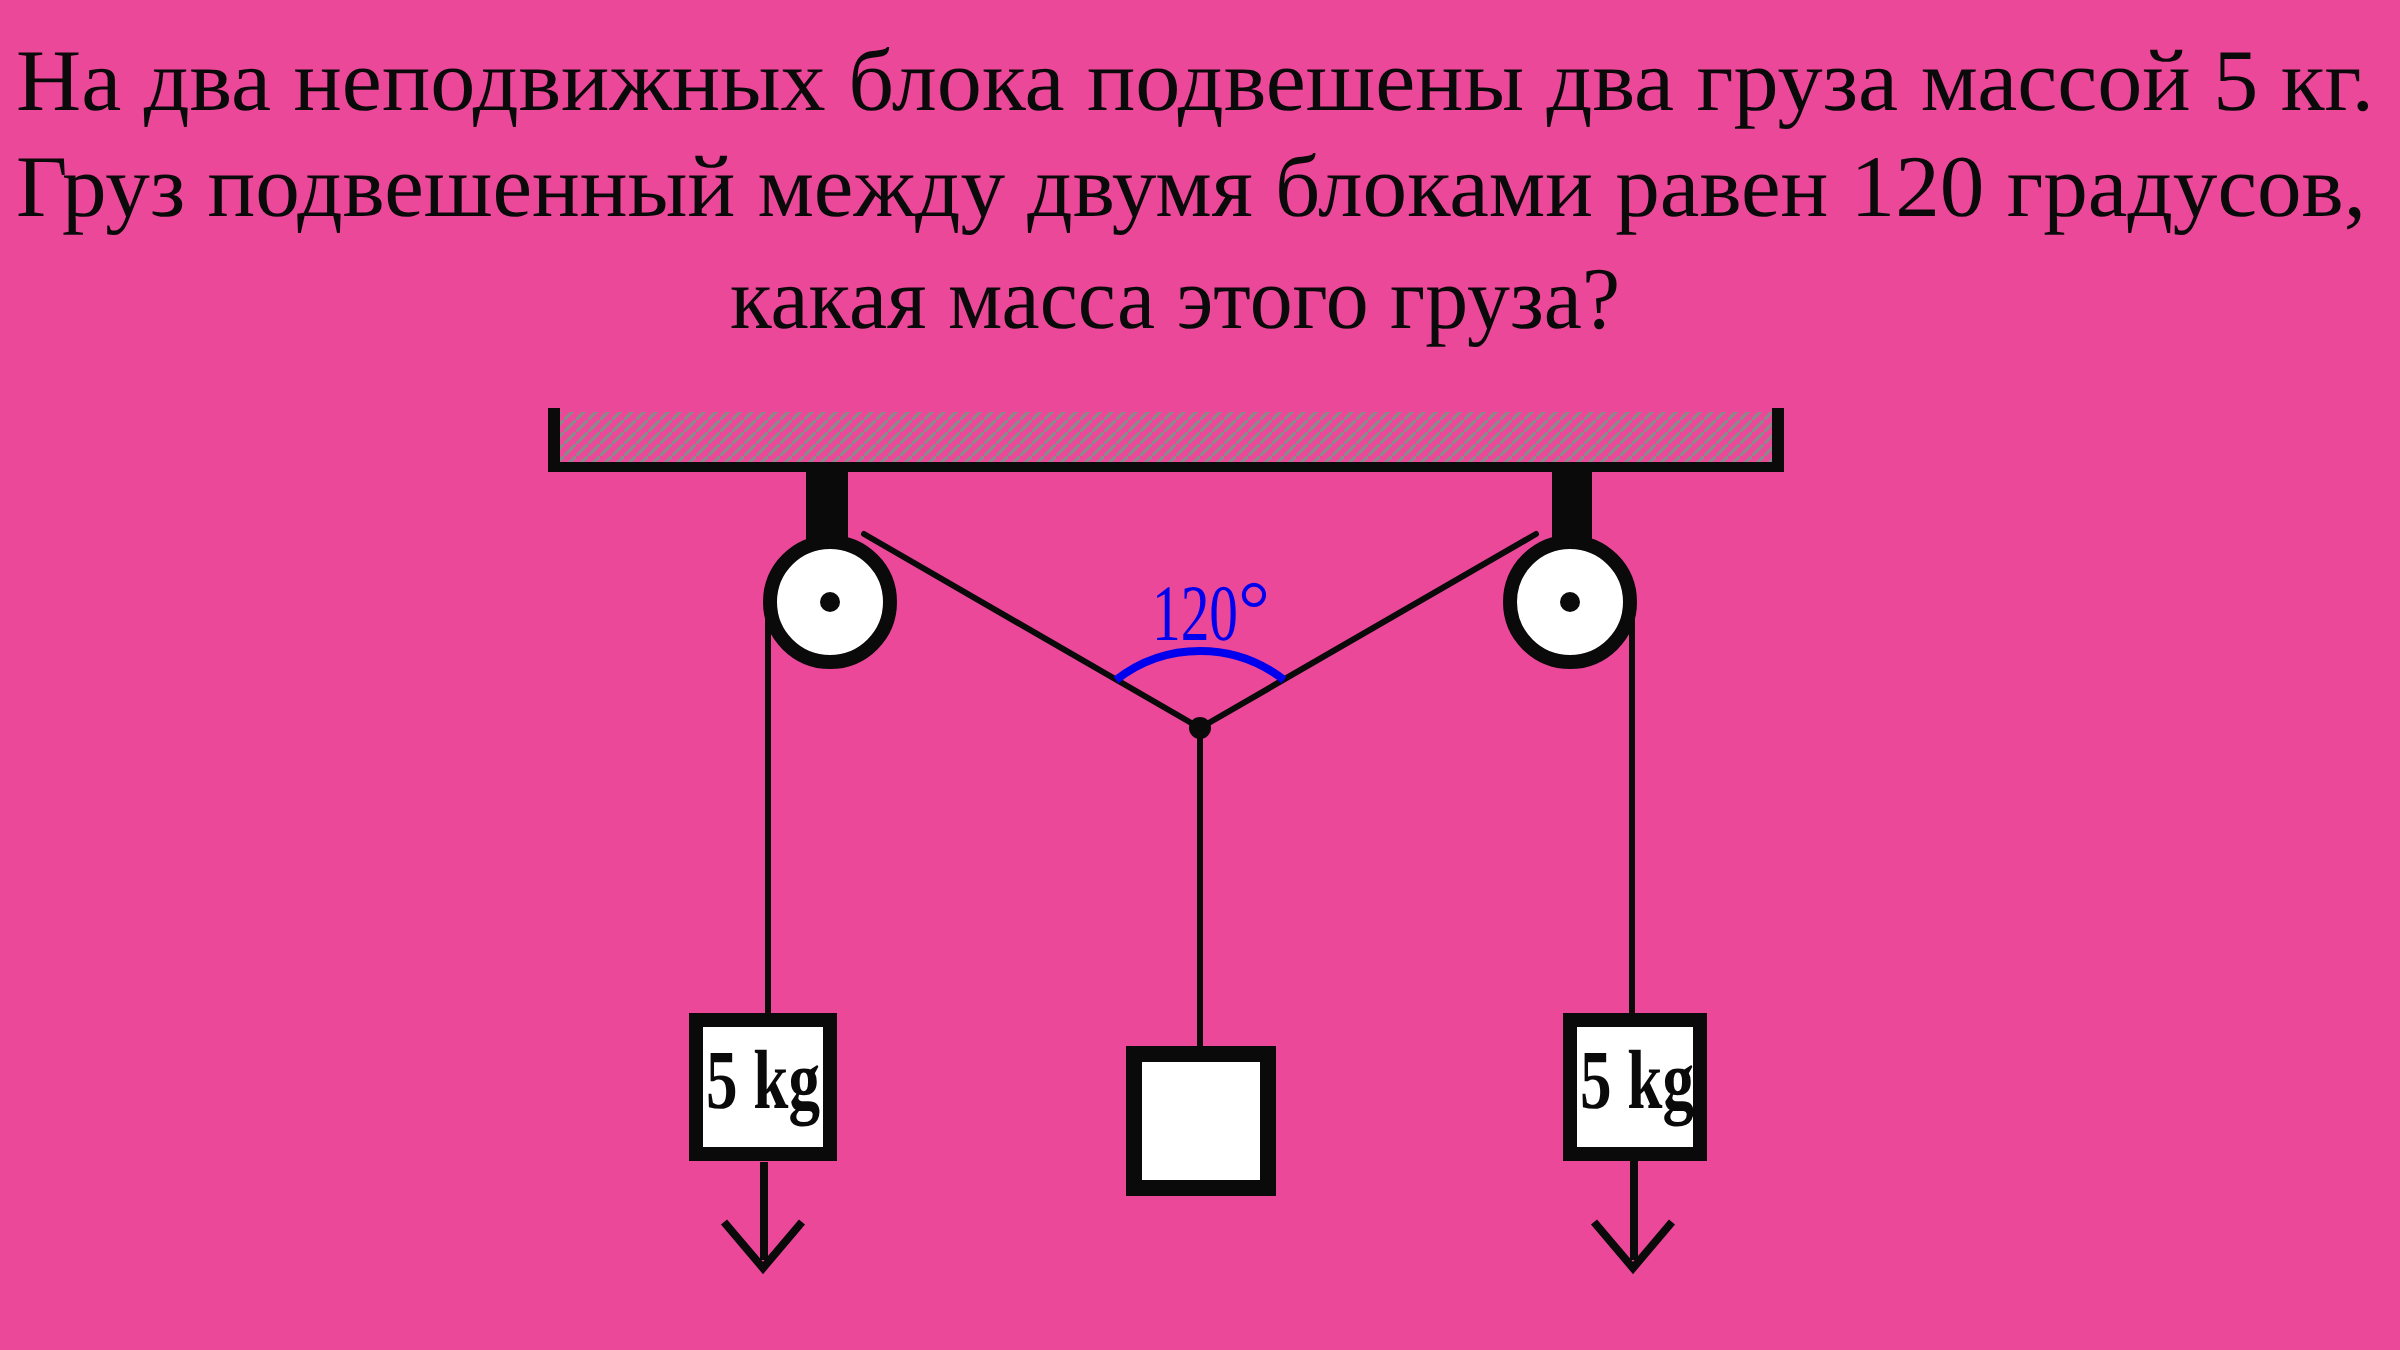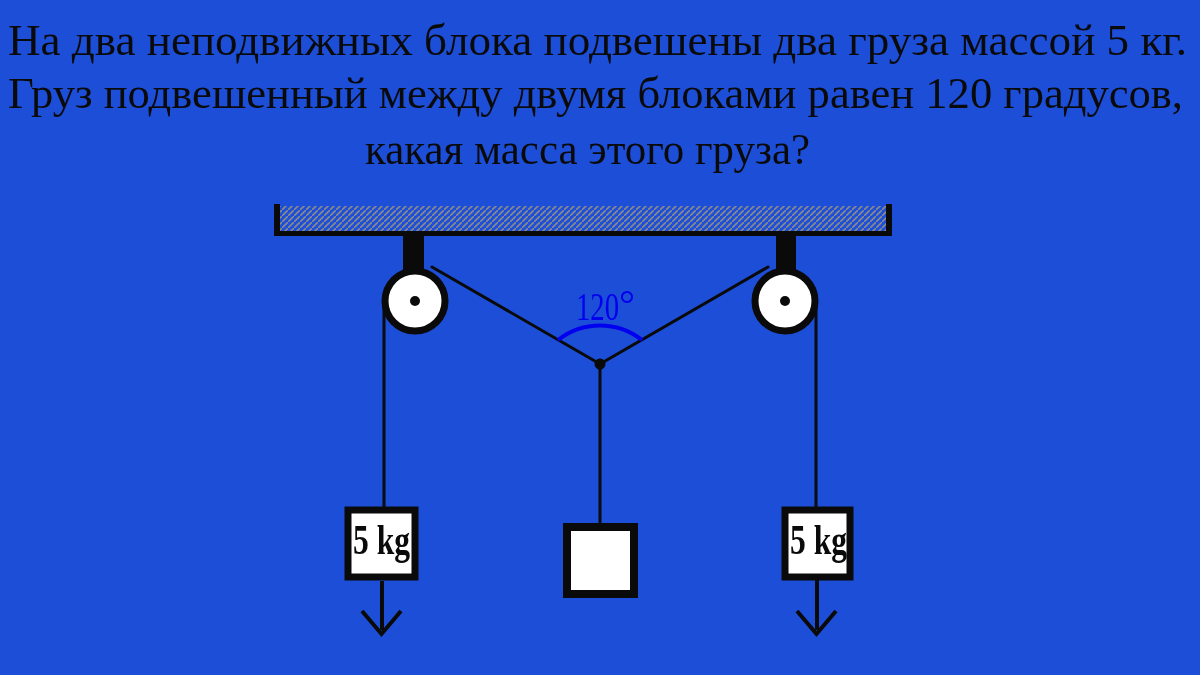--- a/index.html
+++ b/index.html
@@ -4,21 +4,21 @@
 <style>
   html, body {
     margin: 0;
     padding: 0;
     background: #ffffff;
   }
   .page {
     position: relative;
     width: 1200px;
     height: 675px;
-    background: #1d4ed8;
+    background: #ec4899;
     overflow: hidden;
     font-family: "Liberation Serif", "DejaVu Serif", serif;
   }
   svg { display: block; }
   .problem-line {
     font-family: "Liberation Serif", "DejaVu Serif", serif;
     font-size: 44px;
     fill: #0a0a0a;
   }
   .weight-label {

